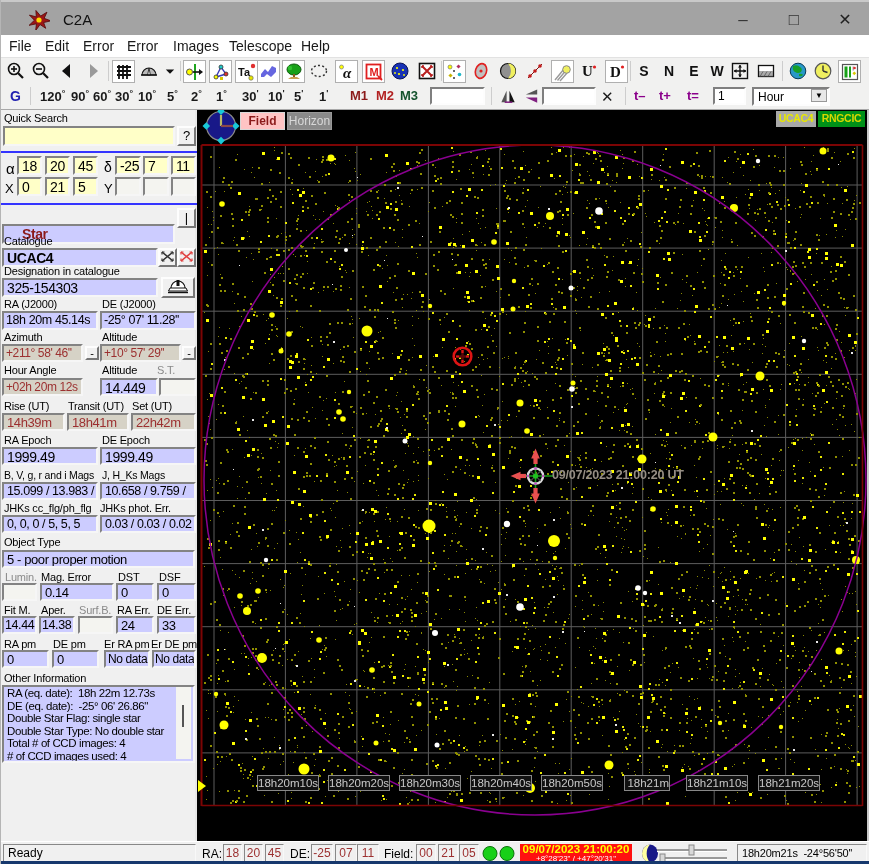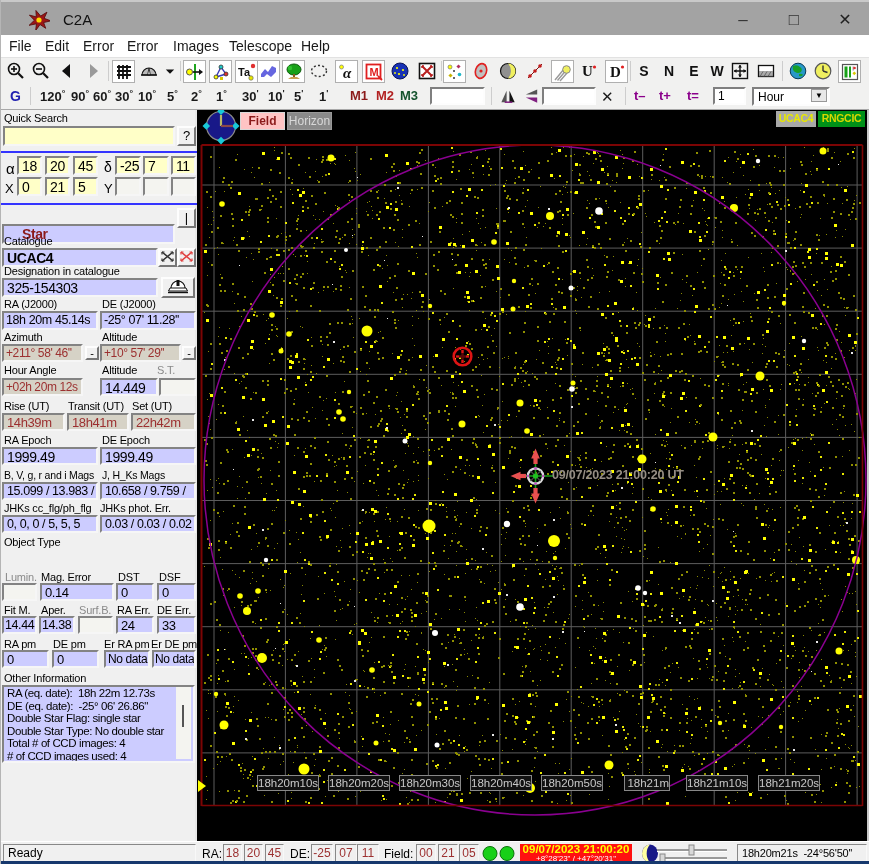--- a/index.html
+++ b/index.html
@@ -402,20 +402,21 @@
       <div class="box" style="left:99px;top:337px;width:96px;height:18px;font-size:14px;padding-left:3px">1999.49</div>
       <span class="lbl" style="left:3px;top:359px"><span style="font-size:10.5px">B, V, g, r and i Mags</span></span>
       <span class="lbl" style="left:101px;top:359px"><span style="font-size:10.5px">J, H_Ks Mags</span></span>
       <div class="box" style="left:1px;top:372px;width:96px;height:18px;font-size:12.5px;padding-left:3px">15.099 / 13.983 /</div>
       <div class="box" style="left:99px;top:372px;width:96px;height:18px;font-size:12.5px;padding-left:3px">10.658 / 9.759 /</div>
       <span class="lbl" style="left:3px;top:392px">JHKs cc_flg/ph_flg</span>
       <span class="lbl" style="left:99px;top:392px">JHKs phot. Err.</span>
       <div class="box" style="left:1px;top:405px;width:96px;height:18px;font-size:12.5px;padding-left:3px">0, 0, 0 / 5, 5, 5</div>
       <div class="box" style="left:99px;top:405px;width:96px;height:18px;font-size:12.5px;padding-left:3px">0.03 / 0.03 / 0.02</div>
       <span class="lbl" style="left:3px;top:426px">Object Type</span>
+      <div class="box" style="left:1px;top:440px;width:193px;height:18px;font-size:13px;padding-left:3px">5 - poor proper motion</div>
       <span class="lblg" style="left:4px;top:461px">Lumin.</span>
       <span class="lbl" style="left:40px;top:461px">Mag. Error</span>
       <span class="lbl" style="left:117px;top:461px">DST</span>
       <span class="lbl" style="left:158px;top:461px">DSF</span>
       <div class="box wht" style="left:1px;top:473px;width:35px;height:18px;font-size:14px;padding-left:3px"></div>
       <div class="box" style="left:39px;top:473px;width:74px;height:18px;font-size:13px;padding-left:3px">0.14</div>
       <div class="box" style="left:115px;top:473px;width:38px;height:18px;font-size:13px;padding-left:3px">0</div>
       <div class="box" style="left:156px;top:473px;width:39px;height:18px;font-size:13px;padding-left:3px">0</div>
       <span class="lbl" style="left:3px;top:494px">Fit M.</span>
       <span class="lbl" style="left:40px;top:494px">Aper.</span>

